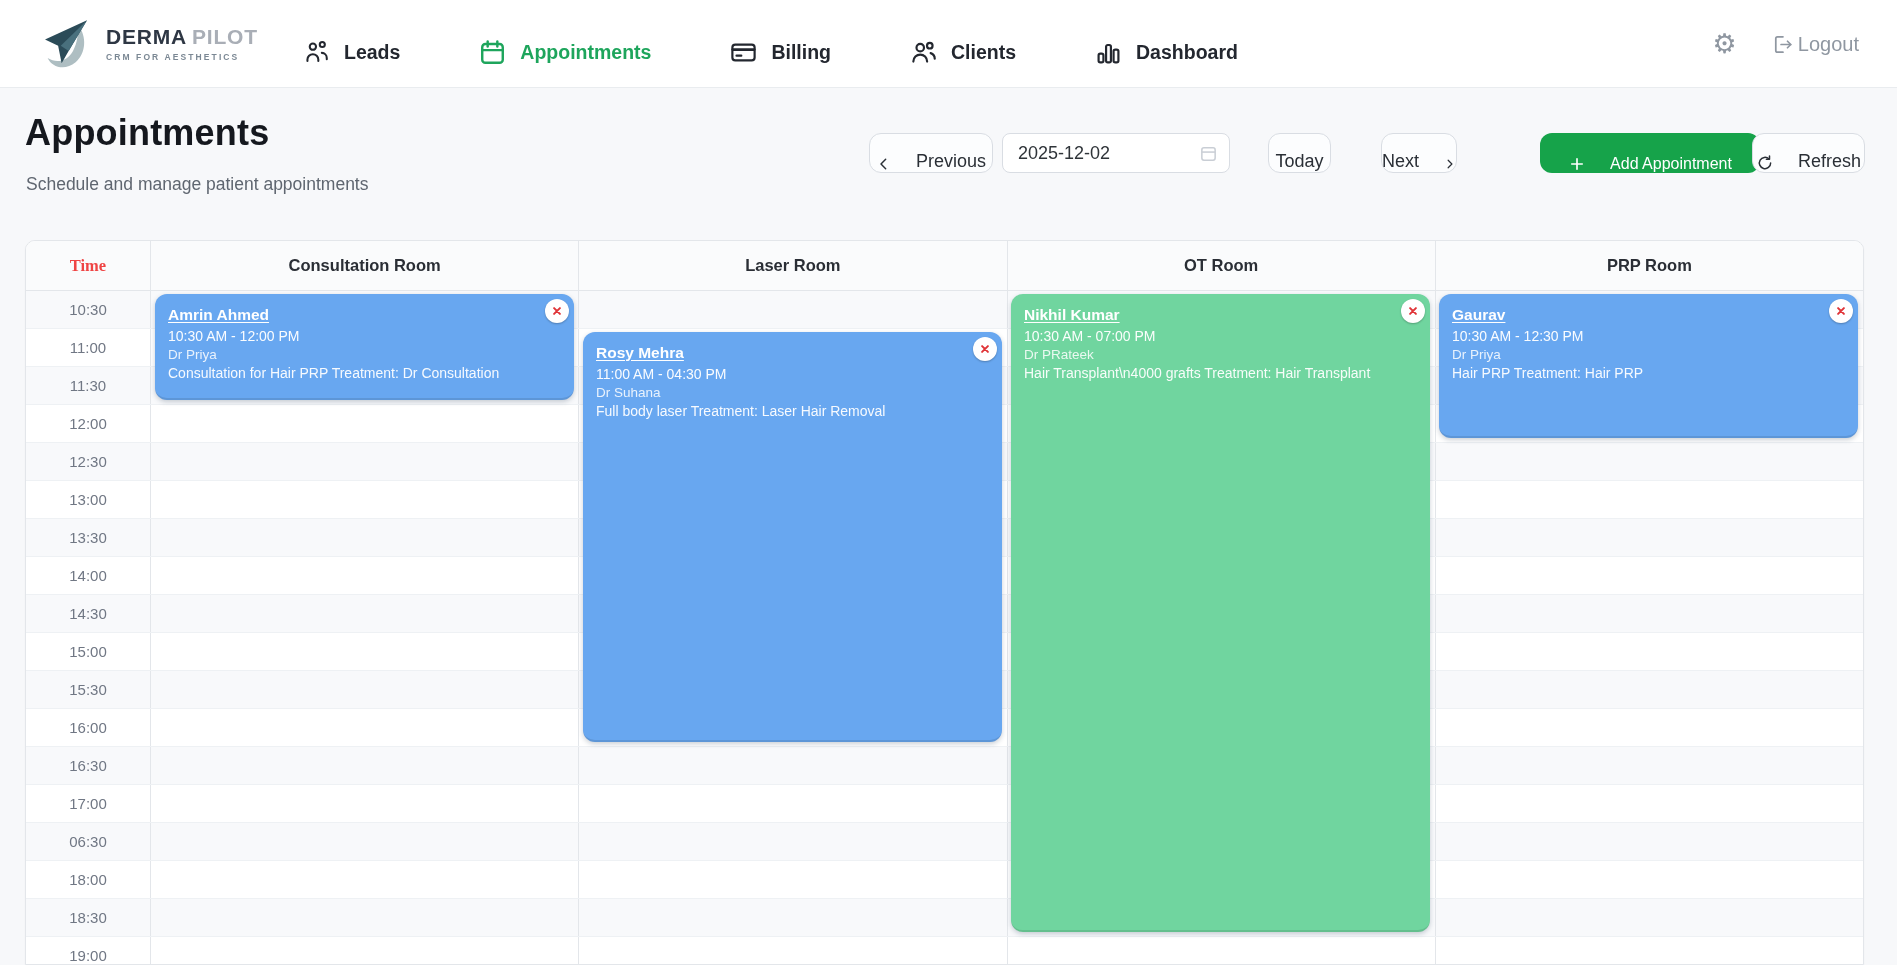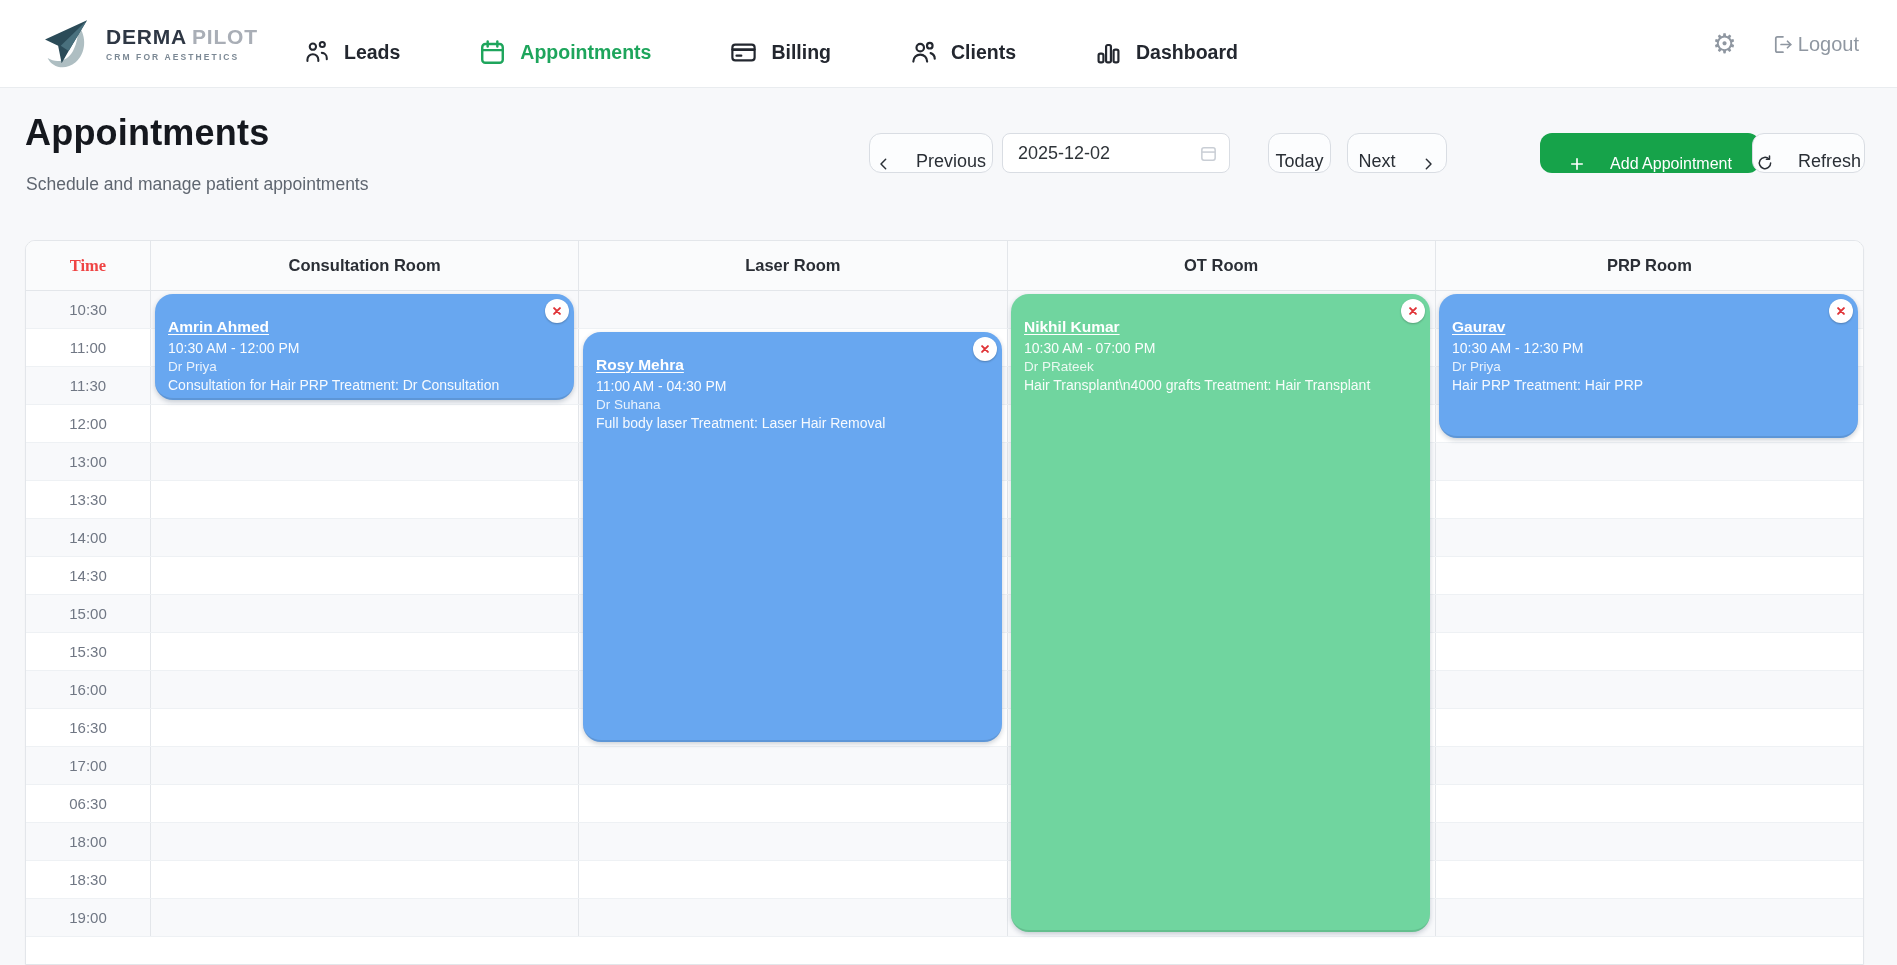--- a/index.html
+++ b/index.html
@@ -38,21 +38,21 @@
   .page-subtitle { position:absolute; left:26px; top:174px; font-size:17.5px; color:#5f6670; }
 
   .btn { display:flex; align-items:flex-end; justify-content:center; gap:24px;
          height:40px; border:1px solid #d9dde3; border-radius:12px; background:#fcfdfe;
          font-family:inherit; font-size:18px; color:#2a2f36; cursor:pointer; }
   .btn svg { display:block; }
   .toolbar-el { position:absolute; top:133px; }
   #btn-previous { left:869px; width:124px; }
   #date-wrap   { left:1002px; width:228px; height:40px; }
   #btn-today   { left:1268px; width:63px; }
-  #btn-next    { left:1347px; width:100px; }
+  #btn-next    { left:1381px; width:76px; }
   #btn-add     { left:1540px; width:220px; background:var(--button-green); border:none; color:#fff; font-size:16px; }
   #btn-refresh { left:1752px; width:113px; }
   .date-input { width:100%; height:100%; border:1px solid #d9dde3; border-radius:8px; background:#fff;
                 font-family:inherit; font-size:18px; color:#2f3439; padding:0 40px 0 15px; outline:none; }
   .date-ic { position:absolute; right:12px; top:11px; width:19px; height:19px; pointer-events:none; }
 
   
   .cal { position:absolute; left:25px; top:240px; width:1839px; height:725px;
          background:#fff; border:1px solid var(--border); border-radius:10px 10px 0 0;
          overflow:hidden; box-shadow:0 1px 2px rgba(16,24,40,.04); }
@@ -61,21 +61,21 @@
                     font-size:16.5px; font-weight:600; color:#2a2e35; border-right:1px solid var(--border); }
   .cal-head .cell:last-child { border-right:none; }
   .cal-head .time-col { flex:0 0 125px; font-weight:700; color:#ef4444;font-family:Liberation Serif, serif; }
   .cal-row { display:flex; height:38px; border-bottom:1px solid var(--row-line); background:#fff; }
   .cal-row:nth-child(odd) { background:#f8f9fb; }
   .tcell { flex:0 0 125px; display:flex; align-items:center; justify-content:center;
            font-size:15px; color:#707784; border-right:1px solid var(--border); }
   .rcell { flex:1; border-right:1px solid var(--border); cursor:pointer; }
   .rcell:last-child { border-right:none; }
 
-  .appt { position:absolute; border-radius:18px; color:#fff; padding:24px 12px 8px 13px;
+  .appt { position:absolute; border-radius:12px; color:#fff; padding:12px 12px 8px 13px;
           box-shadow:0 2px 5px rgba(20,40,70,.22); border-bottom:2px solid rgba(0,0,0,.10);
           cursor:pointer; overflow:hidden; z-index:2; }
   .appt.blue { background:var(--card-blue); }
   .appt.green { background:var(--card-green); }
   .appt-name { font-size:15.5px; font-weight:700; text-decoration:underline; text-underline-offset:2px; margin-bottom:4px; }
   .appt-time { font-size:14px; margin-bottom:3px; color:rgba(255,255,255,.97); }
   .appt-doc  { font-size:13.5px; margin-bottom:3px; color:rgba(255,255,255,.85); }
   .appt-treat{ font-size:14px; color:rgba(255,255,255,.94); white-space:nowrap; }
   .appt-x { position:absolute; top:5px; right:5px; width:24px; height:24px; border-radius:50%;
             background:#fff; display:flex; align-items:center; justify-content:center;
@@ -234,20 +234,27 @@
         <div class="rcell"></div>
       </div>
       <div class="cal-row">
         <div class="tcell">12:00</div>
         <div class="rcell"></div>
         <div class="rcell"></div>
         <div class="rcell"></div>
         <div class="rcell"></div>
       </div>
       <div class="cal-row">
+        <div class="tcell">12:30</div>
+        <div class="rcell"></div>
+        <div class="rcell"></div>
+        <div class="rcell"></div>
+        <div class="rcell"></div>
+      </div>
+      <div class="cal-row">
         <div class="tcell">13:00</div>
         <div class="rcell"></div>
         <div class="rcell"></div>
         <div class="rcell"></div>
         <div class="rcell"></div>
       </div>
       <div class="cal-row">
         <div class="tcell">13:30</div>
         <div class="rcell"></div>
         <div class="rcell"></div>

